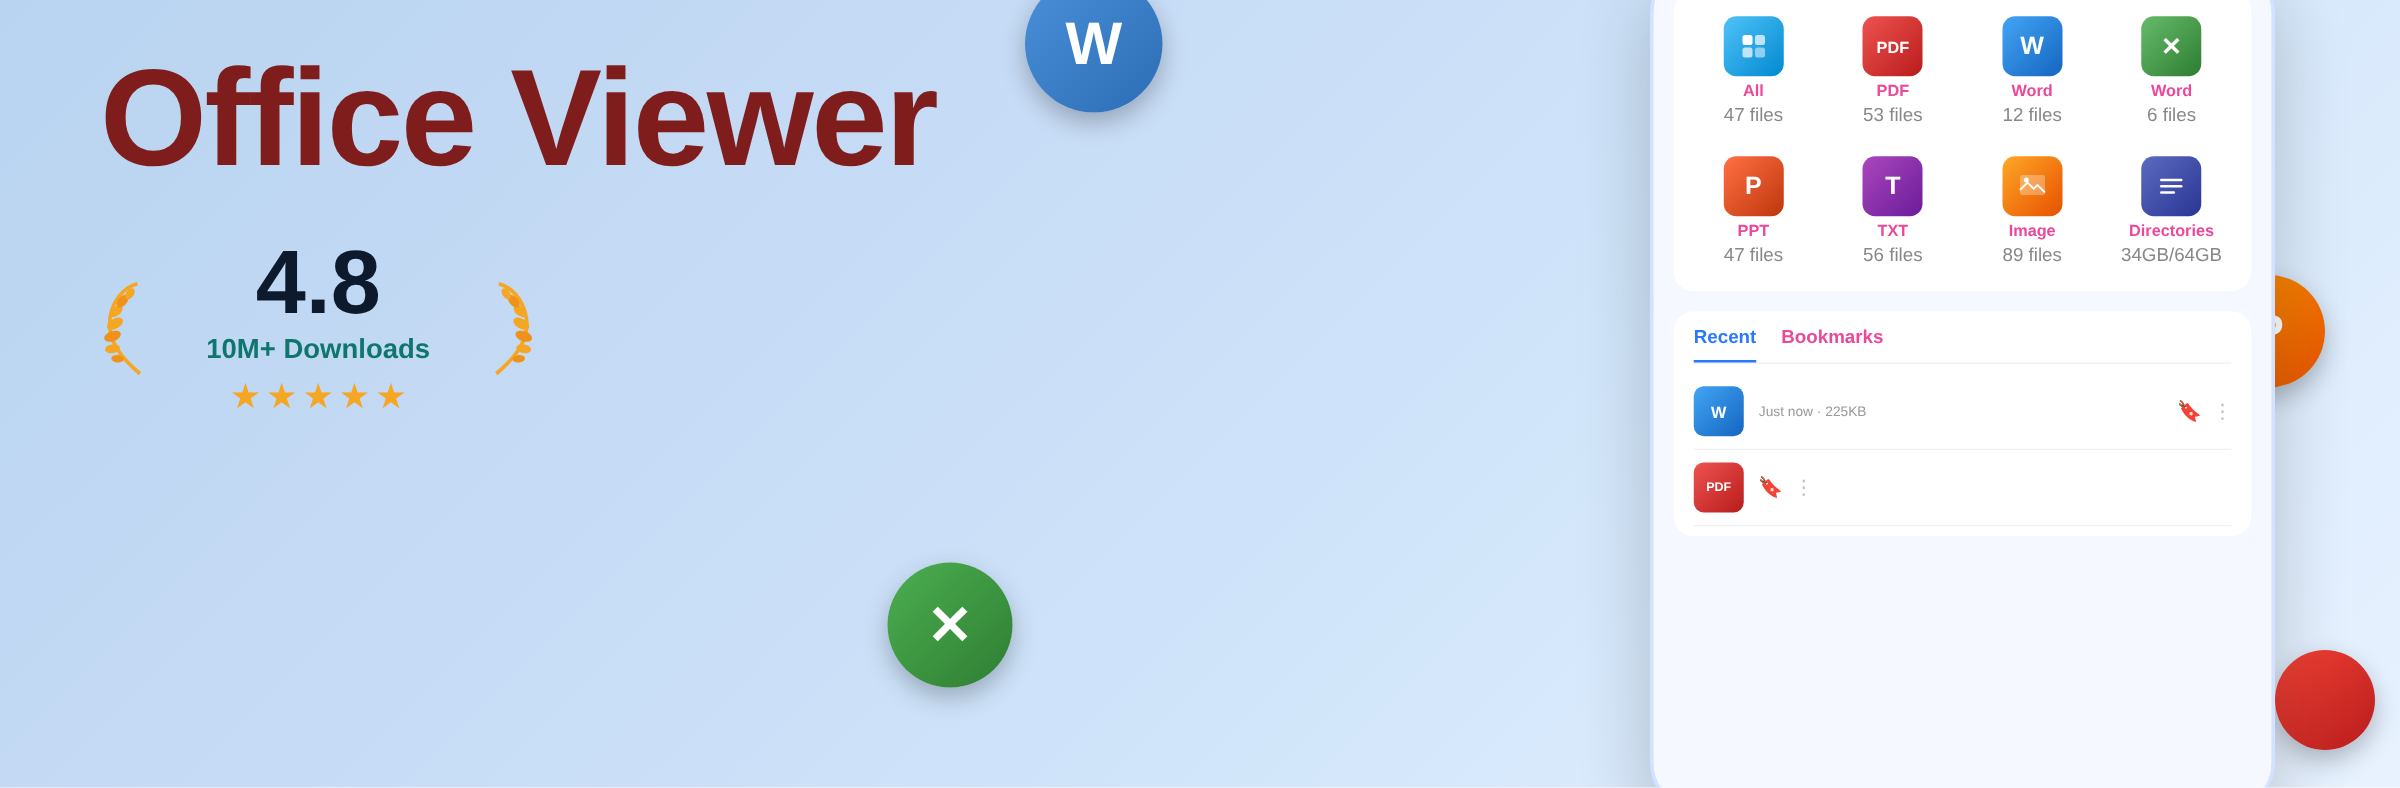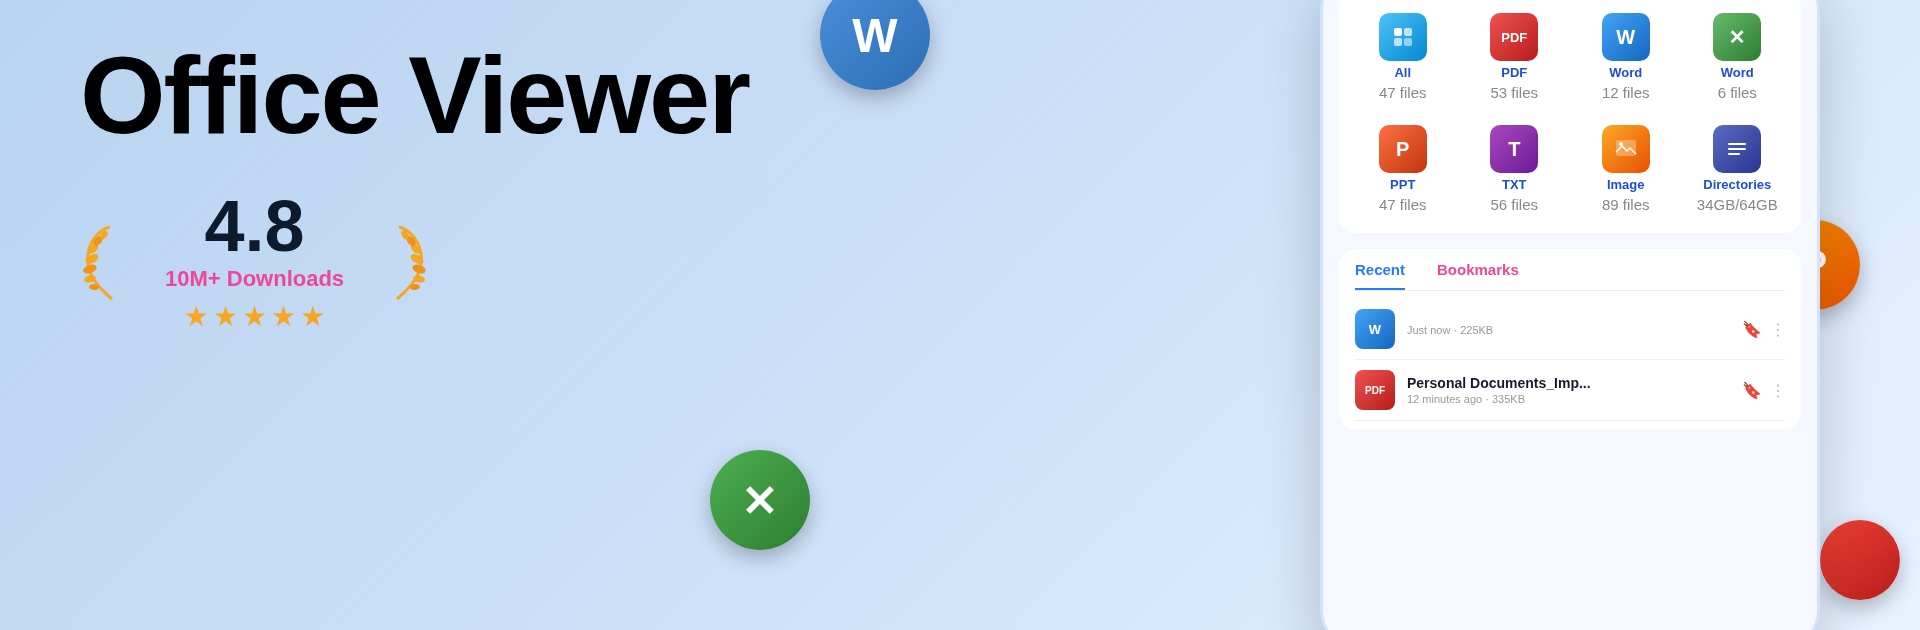--- a/index.html
+++ b/index.html
@@ -16,21 +16,21 @@
     .left-section {
       position: absolute;
       left: 80px;
       top: 40px;
       width: 750px;
     }
 
     .app-title {
       font-size: 110px;
       font-weight: 900;
-      color: #000000;
+      color: #7f1d1d;
       line-height: 1.0;
       letter-spacing: -2px;
       margin-bottom: 40px;
     }
 
     .rating-section {
       display: flex;
       align-items: center;
       gap: 20px;
       margin-top: 20px;
@@ -43,21 +43,21 @@
     .rating-number {
       font-size: 72px;
       font-weight: 900;
       color: #0d1a2e;
       line-height: 1;
     }
 
     .downloads-text {
       font-size: 22px;
       font-weight: 700;
-      color: #ec4899;
+      color: #0f766e;
       margin-top: 4px;
     }
 
     .stars {
       display: flex;
       gap: 4px;
       margin-top: 8px;
       justify-content: center;
     }
 
@@ -143,39 +143,39 @@
     .icon-word { background: linear-gradient(135deg, #42a5f5, #1565c0); }
     .icon-excel { background: linear-gradient(135deg, #66bb6a, #2e7d32); }
     .icon-ppt { background: linear-gradient(135deg, #ff7043, #bf360c); }
     .icon-txt { background: linear-gradient(135deg, #ab47bc, #6a1b9a); }
     .icon-image { background: linear-gradient(135deg, #ffa726, #e65100); }
     .icon-dir { background: linear-gradient(135deg, #5c6bc0, #283593); }
 
     .file-type-name {
       font-size: 13px;
       font-weight: 700;
-      color: #1d4ed8;
+      color: #ec4899;
     }
 
     .file-type-count {
       font-size: 15px;
       color: #888;
     }
 
     
     .tabs-section {
       background: white;
       border-radius: 16px;
       padding: 0 16px;
       overflow: hidden;
     }
 
     .tabs-header {
       display: flex;
-      gap: 32px;
+      gap: 20px;
       padding: 12px 0 0;
       border-bottom: 1px solid #eee;
     }
 
     .tab-item {
       font-size: 15px;
       font-weight: 600;
       padding-bottom: 10px;
       cursor: pointer;
     }
@@ -411,24 +411,20 @@
           <div class="file-item-actions">
             <span class="bookmark-icon">🔖</span>
             <span class="more-icon">⋮</span>
           </div>
         </div>
 
         <div class="file-item">
           <div class="file-item-icon icon-pdf">
             <span style="font-size:10px;font-weight:900;">PDF</span>
           </div>
-          <div class="file-item-info">
-            <div class="file-item-name">Personal Documents_Imp...</div>
-            <div class="file-item-meta">12 minutes ago · 335KB</div>
-          </div>
           <div class="file-item-actions">
             <span class="bookmark-icon" style="color:#ddd;">🔖</span>
             <span class="more-icon">⋮</span>
           </div>
         </div>
       </div>
     </div>
 
   </div>
 </div>

